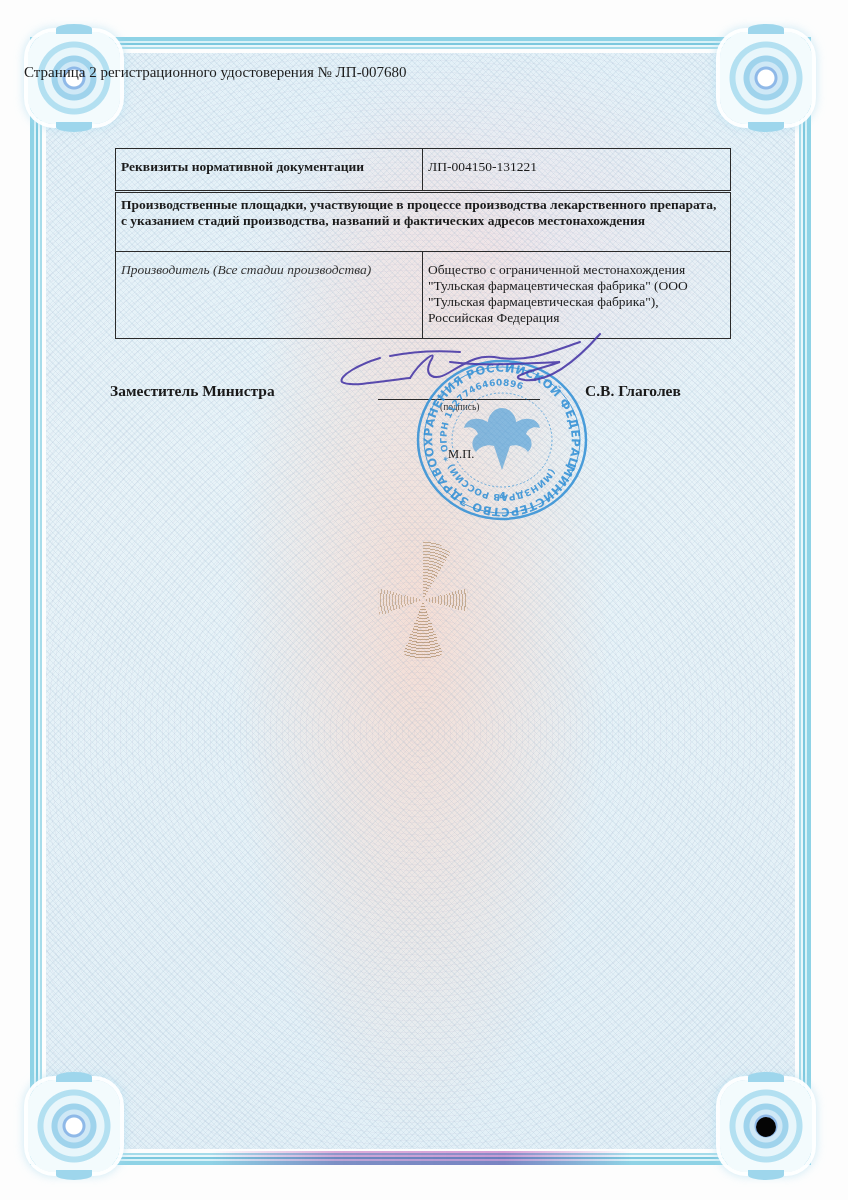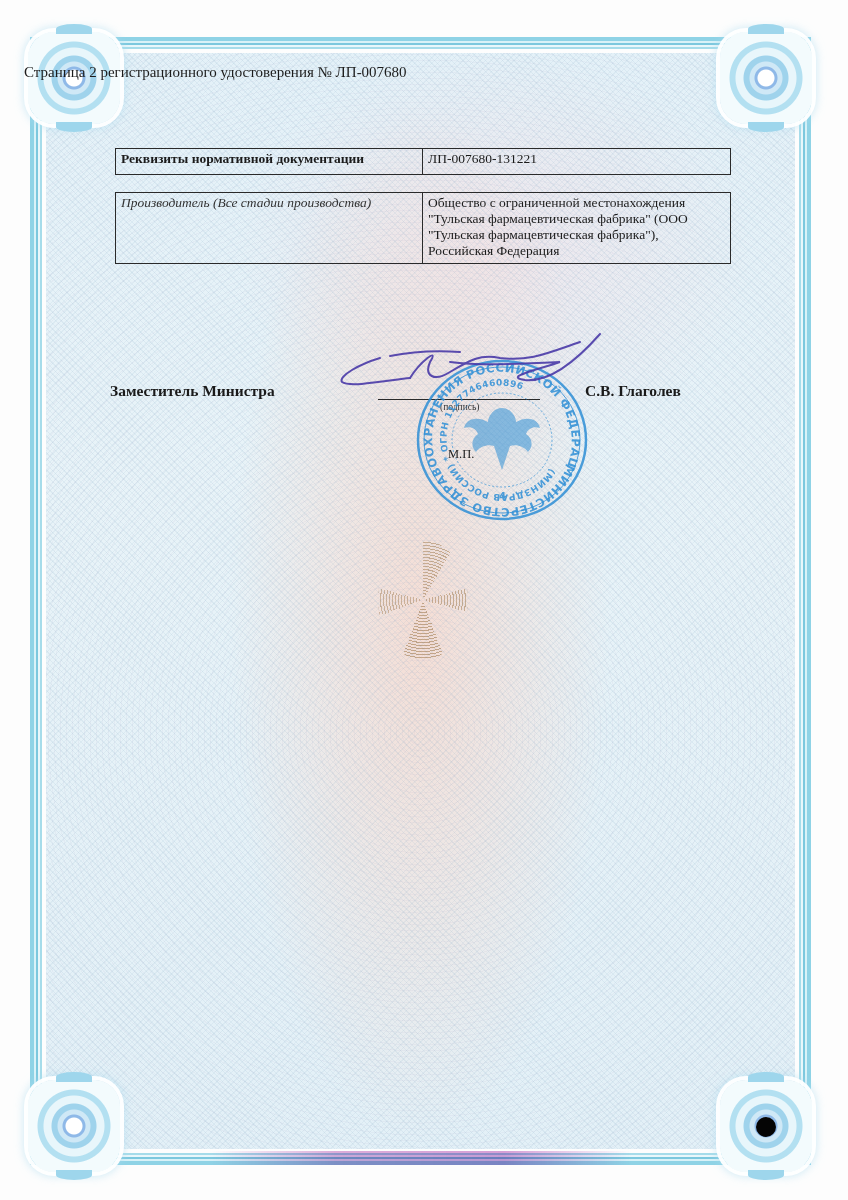--- a/index.html
+++ b/index.html
@@ -69,21 +69,21 @@
       border-radius: 50%;
     }
     .page-title {
       position: absolute; left: 0; width: 848px; top: 64px; text-align: left;
       font-size: 15px; color: #1c1c1c; margin-left: 24px;
     }
     table.doc {
       position: absolute; left: 115px; width: 616px; border-collapse: collapse;
       font-size: 13.5px; color: #1b1b1b;
     }
-    table.doc td { border: 1.5px solid #2a2a2a; padding: 2px 5px; vertical-align: top; line-height: 16px; }
+    table.doc td { border: 1.5px solid #2a2a2a; padding: 10px 5px; vertical-align: top; line-height: 16px; }
     .t1 { top: 148px; }
     .t1 td { height: 21px; }
     .t1 td.label { width: 296px; font-weight: bold; }
     .t2 { top: 192px; }
     .t2 td.head { font-weight: bold; padding-top: 4px; height: 44px; }
     .t2 td.role { width: 296px; font-style: italic; color: #333; height: 66px; margin-top: 16px; }
     .t2 td.company { }
     .t2 td.address { height: 20px; }
     .position-title {
       position: absolute; left: 110px; top: 382px; font-weight: bold; font-size: 15.5px;
@@ -122,27 +122,30 @@
 <div class="punch-hole"></div>
 
 <div class="watermark"></div>
 
 <div class="page-title">Страница 2 регистрационного удостоверения № ЛП-007680</div>
 
 <table class="doc t1">
   <tbody>
       <tr>
     <td class="label">Реквизиты нормативной документации</td>
-    <td>ЛП-007680-131221</td>
+    <td>ЛП-004150-131221</td>
   </tr>
 </tbody>
   </table>
 
 <table class="doc t2">
   <tbody>
+      <tr>
+    <td class="head" colspan="2">Производственные площадки, участвующие в процессе производства лекарственного препарата, с указанием стадий производства, названий и фактических адресов местонахождения</td>
+  </tr>
   <tr>
     <td class="role">Производитель (Все стадии производства)</td>
     <td class="company">
       <div>Общество с ограниченной местонахождения</div>
       <div>"Тульская фармацевтическая фабрика" (ООО</div>
       <div>"Тульская фармацевтическая фабрика"),</div>
       <div>Российская Федерация</div>
     </td>
   </tr>
 </tbody>

